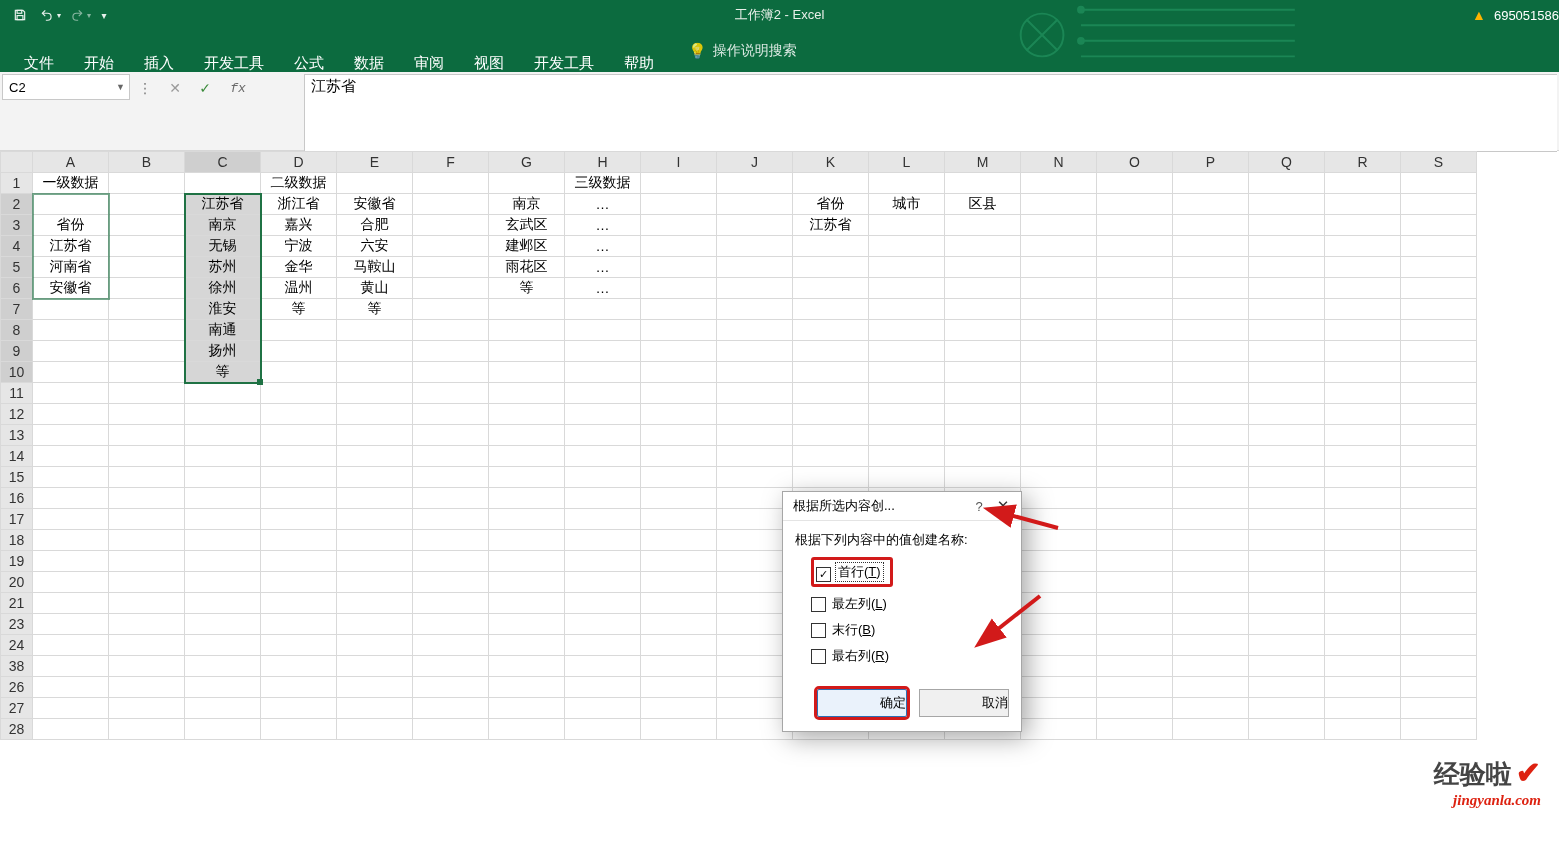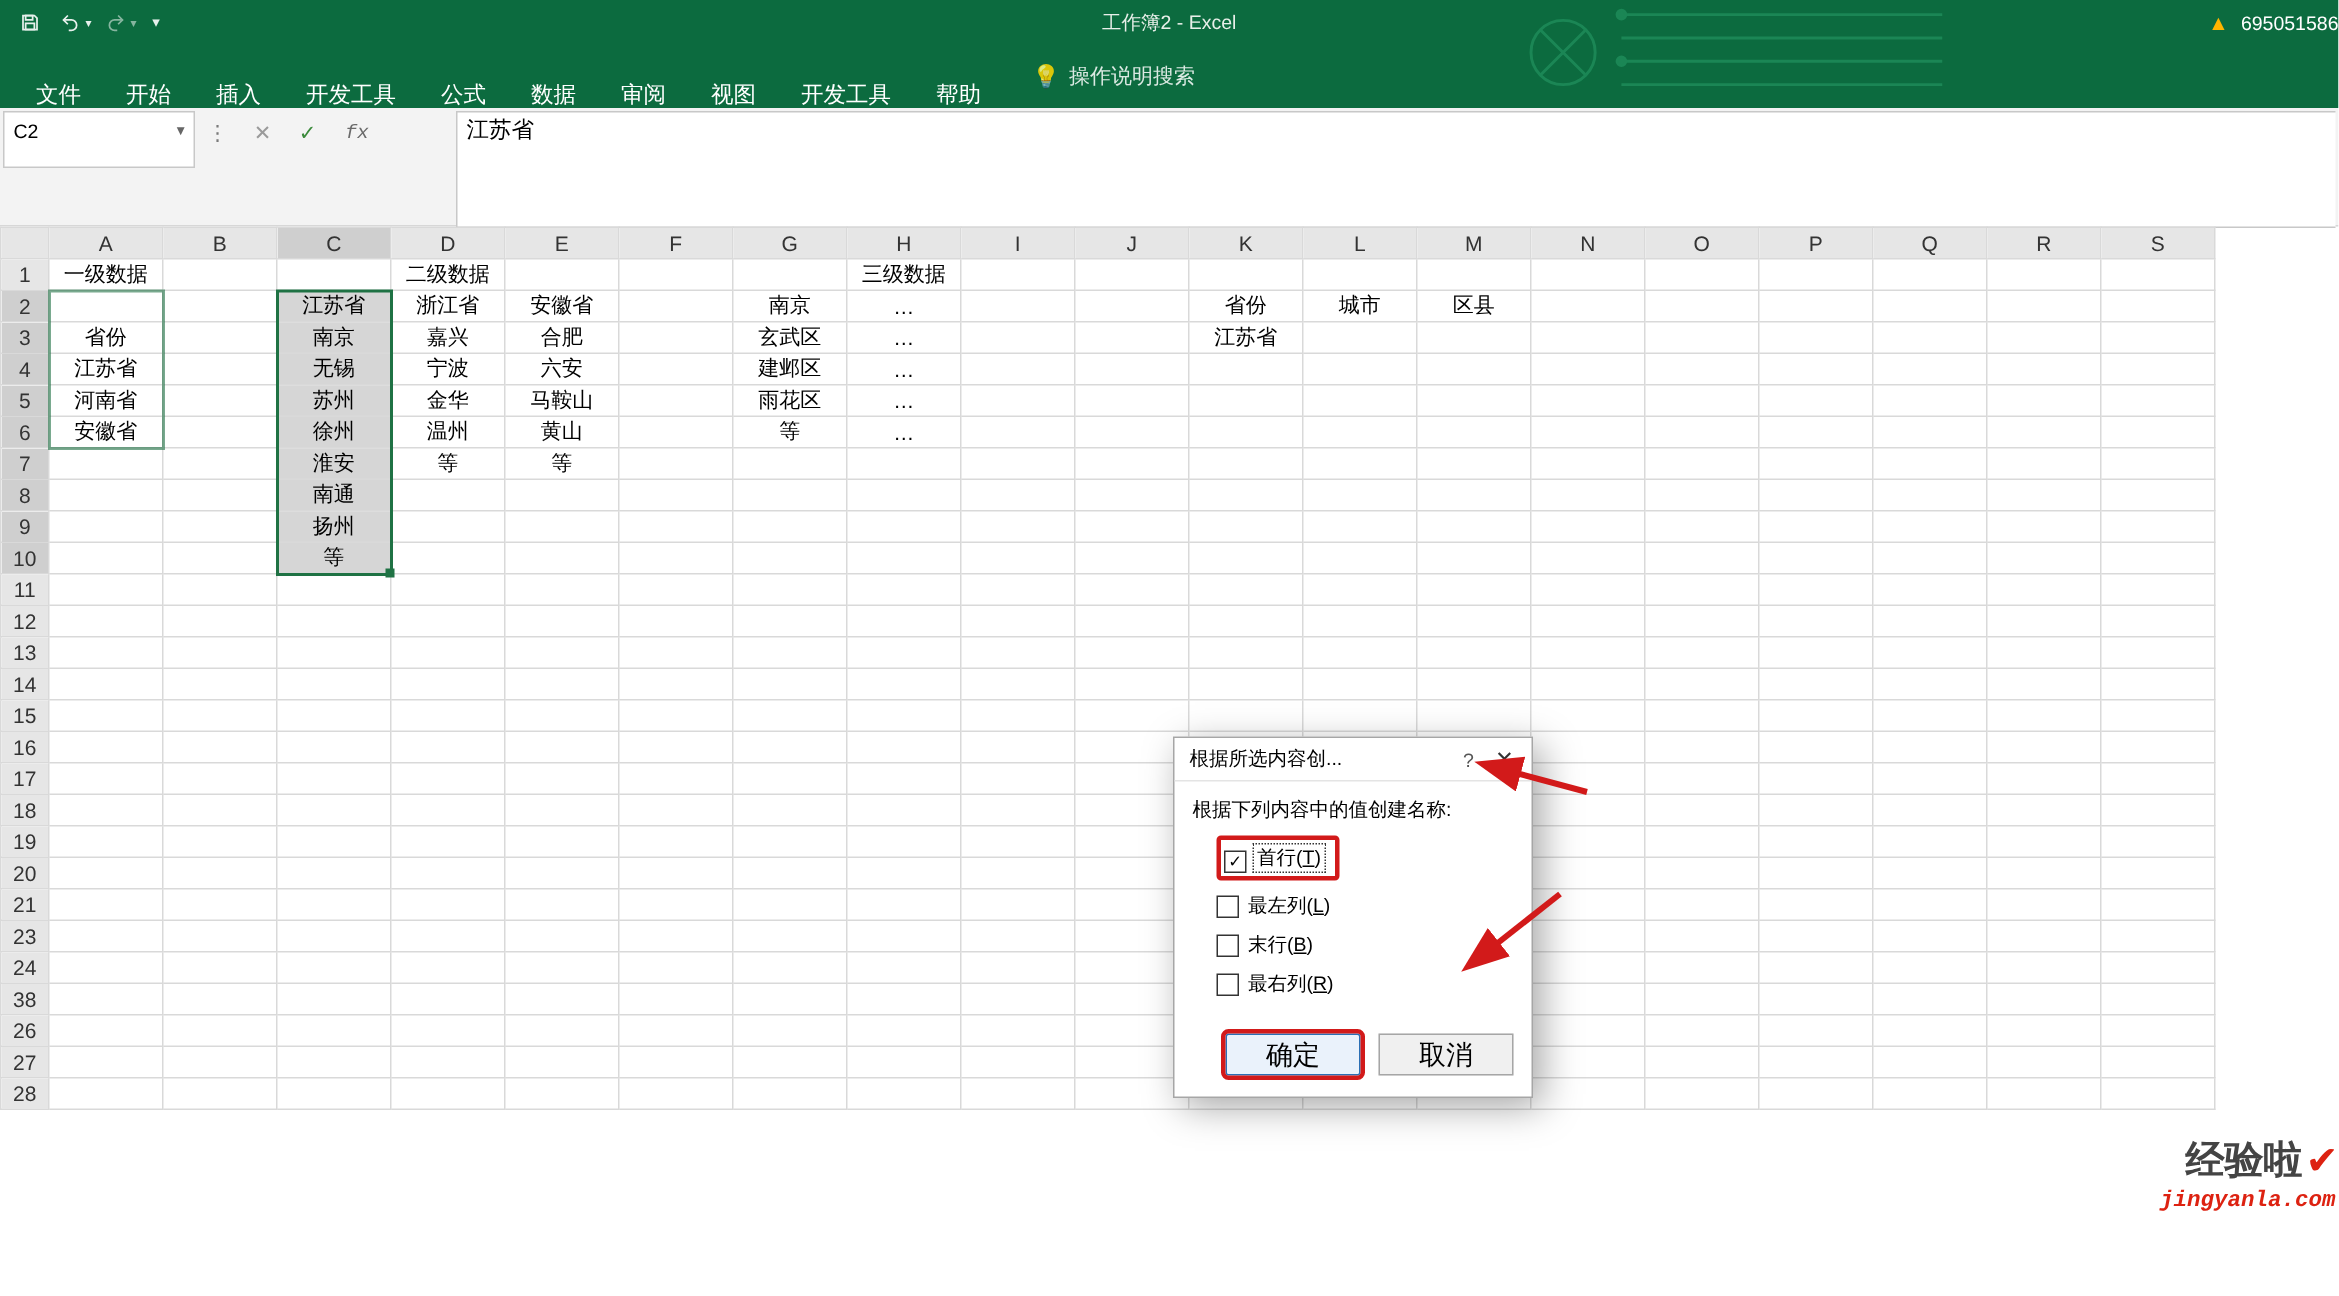--- a/index.html
+++ b/index.html
@@ -69,21 +69,21 @@
     background: #f3f3f3;
   }
   .name-box-col {
     display: flex; flex-direction: column;
   }
   .name-box {
     width: 116px; height: 24px;
     border: 1px solid #c8c8c8;
     background: #fff;
     display: flex; align-items: center; justify-content: space-between;
-    padding: 0 4px 12px 6px;
+    padding: 0 4px 0 6px;
     font-size: 13px;
     margin: 2px 0 0 2px;
   }
   .name-box .dd { font-size: 9px; color: #666; }
   .fx-btn {
     width: 30px; height: 24px;
     display: flex; align-items: center; justify-content: center;
     color: #7a7a7a;
     margin-top: 2px;
     font-size: 14px;
@@ -216,40 +216,40 @@
   }
   .under { text-decoration: underline; }
   .dlg-buttons {
     display: flex; justify-content: flex-end; gap: 12px;
     padding: 10px 12px 14px 12px;
   }
   .btn {
     width: 88px; height: 26px;
     border: 1px solid #a6a6a6;
     background: #f0f0f0;
-    display: flex; align-items: center; justify-content: center;
-    font-size: 18px;
+    display: flex; align-items: center; justify-content: flex-end;
+    font-size: 13px;
   }
   .btn.primary-outline {
     border: 1px solid #2a6fb5;
     background: #eaf2fb;
   }
   .btn.redbox { outline: 3px solid #d21a1a; border-radius: 2px; }
 
   
   .arrow {
     position: absolute;
     pointer-events: none;
   }
   .arrow svg { overflow: visible; }
   .watermark {
     position: absolute;
-    right: 2px; bottom: 56px;
+    right: 18px; bottom: 56px;
     text-align: right;
-    font-family: Liberation Mono, monospace;
+    font-family: Liberation Serif, serif;
   }
   .watermark .line1 {
     font-size: 26px; font-weight: bold; color: #444;
     display: flex; align-items: baseline; gap: 4px; justify-content: flex-end;
   }
   .watermark .line1 .chk2 { color: #d21; font-size: 30px; font-weight: bold;}
   .watermark .line2 { font-size: 15px; color: #d21; font-style: italic; font-weight: bold;}
 </style>
 </head>
 <body>

